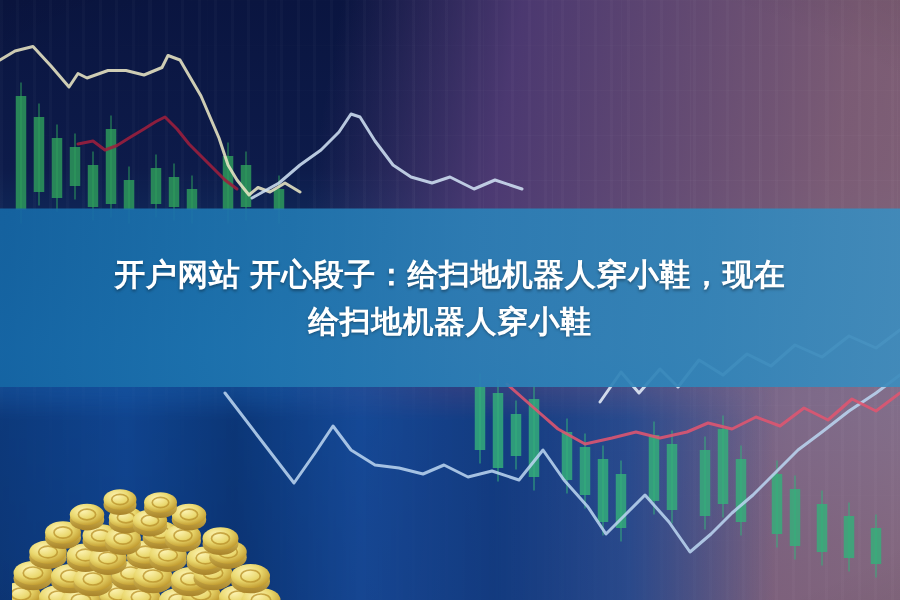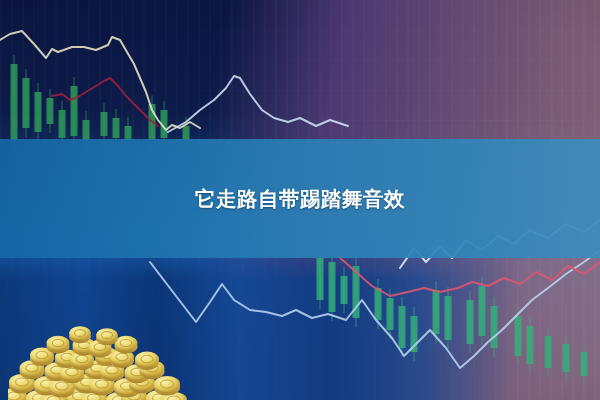--- a/index.html
+++ b/index.html
@@ -342,16 +342,17 @@
         <ellipse cx="72" cy="23" rx="11" ry="6.82" fill="url(#cg)"></ellipse>
         <ellipse cx="72" cy="23" rx="5.5" ry="3.41" fill="none" stroke="#b8902a" stroke-width="1.1" opacity="0.75"></ellipse>
         <ellipse cx="99" cy="28.5" rx="11" ry="6.82" fill="url(#ce)"></ellipse>
         <ellipse cx="99" cy="25" rx="11" ry="6.82" fill="url(#cg)"></ellipse>
         <ellipse cx="99" cy="25" rx="5.5" ry="3.41" fill="none" stroke="#b8902a" stroke-width="1.1" opacity="0.75"></ellipse>
       </g>
   </svg>
 
   <div id="band"></div>
   <div id="band-text">
-    <span class="hl">它走路自带踢踏舞音效</span>
+    <span class="hl">开户网站 开心段子：给扫地机器人穿小鞋，现在</span>
+    <span class="hl">给扫地机器人穿小鞋</span>
   </div>
 
 </div>
 
 </body></html>

